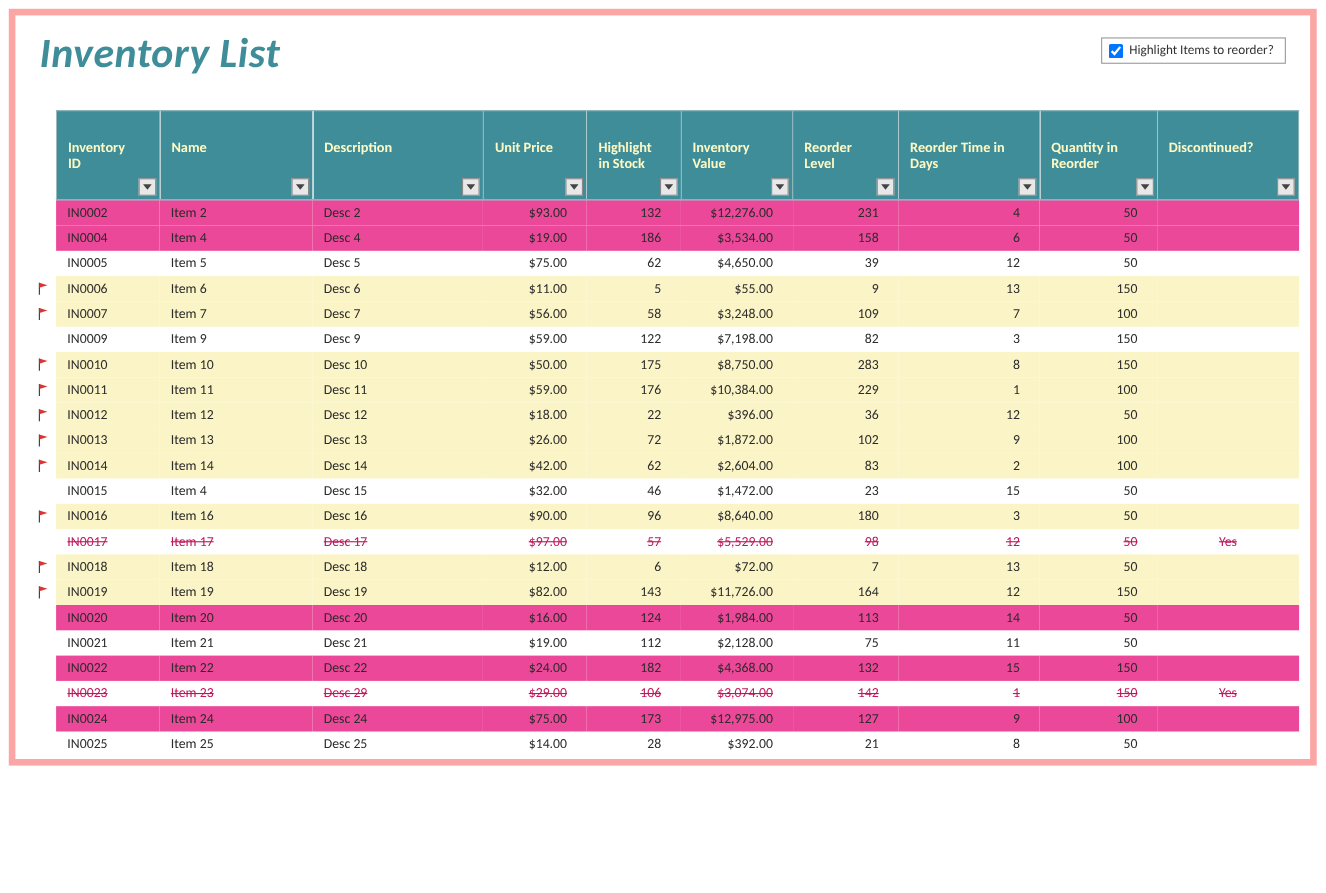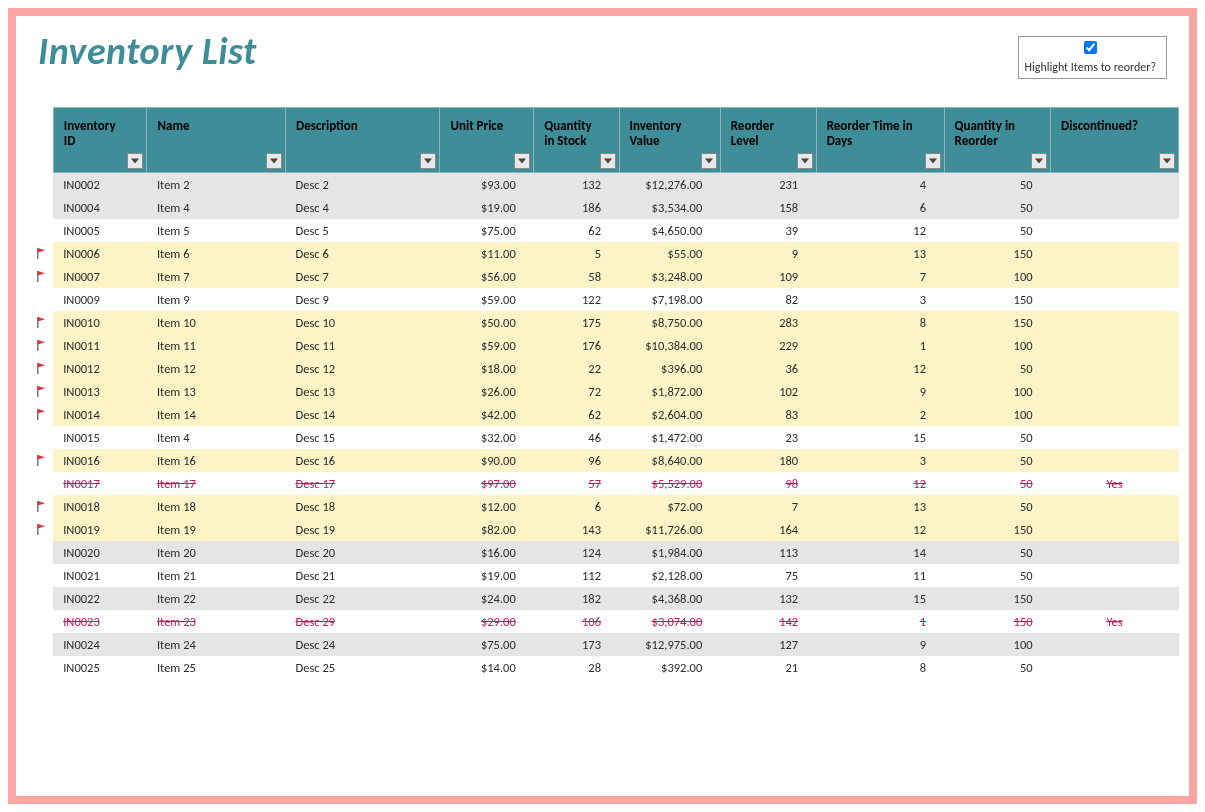--- a/index.html
+++ b/index.html
@@ -3,24 +3,24 @@
 <meta charset="utf-8">
 <style>
   * { box-sizing: border-box; margin: 0; padding: 0; }
   body {
     font-family: "Segoe UI", Calibri, Arial, sans-serif;
     background: #fff;
     padding: 8px;
     width: 1205px;
   }
   .frame {
-    border: 8px solid #fca5a5;
+    border: 6px solid #fca5a5;
     background: #fff;
     position: relative;
-    height: 796px;
+    height: 688px;
   }
   .title-area {
     padding: 12px 22px 4px 22px;
     display: flex;
     justify-content: space-between;
     align-items: flex-start;
   }
   .title {
     font-size: 38px;
     font-weight: 700;
@@ -31,21 +31,20 @@
   .highlight-box {
     border: 1px solid #999;
     padding: 4px 10px 4px 6px;
     font-size: 12px;
     color: #333;
     display: inline-flex;
     align-items: center;
     gap: 6px;
     margin-top: 8px;
     background: #fff;
-    flex-direction: column;
   }
   .highlight-box input { width: 13px; height: 13px; }
   .table-wrap {
     padding: 24px 10px 10px 18px;
   }
   table {
     border-collapse: collapse;
     width: 100%;
     table-layout: fixed;
     font-size: 12.5px;
@@ -56,25 +55,25 @@
   col.cdesc { width: 145px; }
   col.cprice { width: 88px; }
   col.cqty { width: 80px; }
   col.cval { width: 95px; }
   col.crl { width: 90px; }
   col.crt { width: 120px; }
   col.cqr { width: 100px; }
   col.cdisc { width: 120px; }
   thead th {
     background: #3f8d99;
-    color: #000000;
+    color: #fef9c3;
     font-weight: 600;
     text-align: left;
     vertical-align: top;
-    padding: 10px 18px 24px 10px;
+    padding: 26px 18px 24px 10px;
     border: 1px solid #8cb4ba;
     position: relative;
     font-size: 13px;
     height: 58px;
   }
   thead th.flag-th { background: transparent; border: none; }
   .filter-btn {
     position: absolute;
     right: 3px;
     bottom: 3px;
@@ -87,21 +86,21 @@
     justify-content: center;
   }
   .filter-btn svg { width: 8px; height: 6px; display: block; }
   tbody td {
     padding: 4px 10px;
     border: none;
     height: 22px;
     color: #2b2b2b;
     white-space: nowrap;
   }
-  tbody tr.alt td { background: #e5e5e5; }
+  tbody tr.alt td { background: #ec4899; }
   tbody tr.hl td { background: #fbf4c6; }
   tbody tr.disc td {
     color: #be185d;
     text-decoration: line-through;
   }
   td.flag-cell {
     background: #fff !important;
     padding: 2px 2px;
     text-align: center;
     vertical-align: middle;
@@ -155,21 +154,21 @@
             <th><span>Description</span><span class="filter-btn">
                 <svg viewBox="0 0 10 6">
                   <path d="M0 0 L10 0 L5 6 Z" fill="#444"></path>
                 </svg>
               </span></th>
             <th><span>Unit Price</span><span class="filter-btn">
                 <svg viewBox="0 0 10 6">
                   <path d="M0 0 L10 0 L5 6 Z" fill="#444"></path>
                 </svg>
               </span></th>
-            <th><span>Quantity in Stock</span><span class="filter-btn">
+            <th><span>Highlight in Stock</span><span class="filter-btn">
                 <svg viewBox="0 0 10 6">
                   <path d="M0 0 L10 0 L5 6 Z" fill="#444"></path>
                 </svg>
               </span></th>
             <th><span>Inventory Value</span><span class="filter-btn">
                 <svg viewBox="0 0 10 6">
                   <path d="M0 0 L10 0 L5 6 Z" fill="#444"></path>
                 </svg>
               </span></th>
             <th><span>Reorder Level</span><span class="filter-btn">

